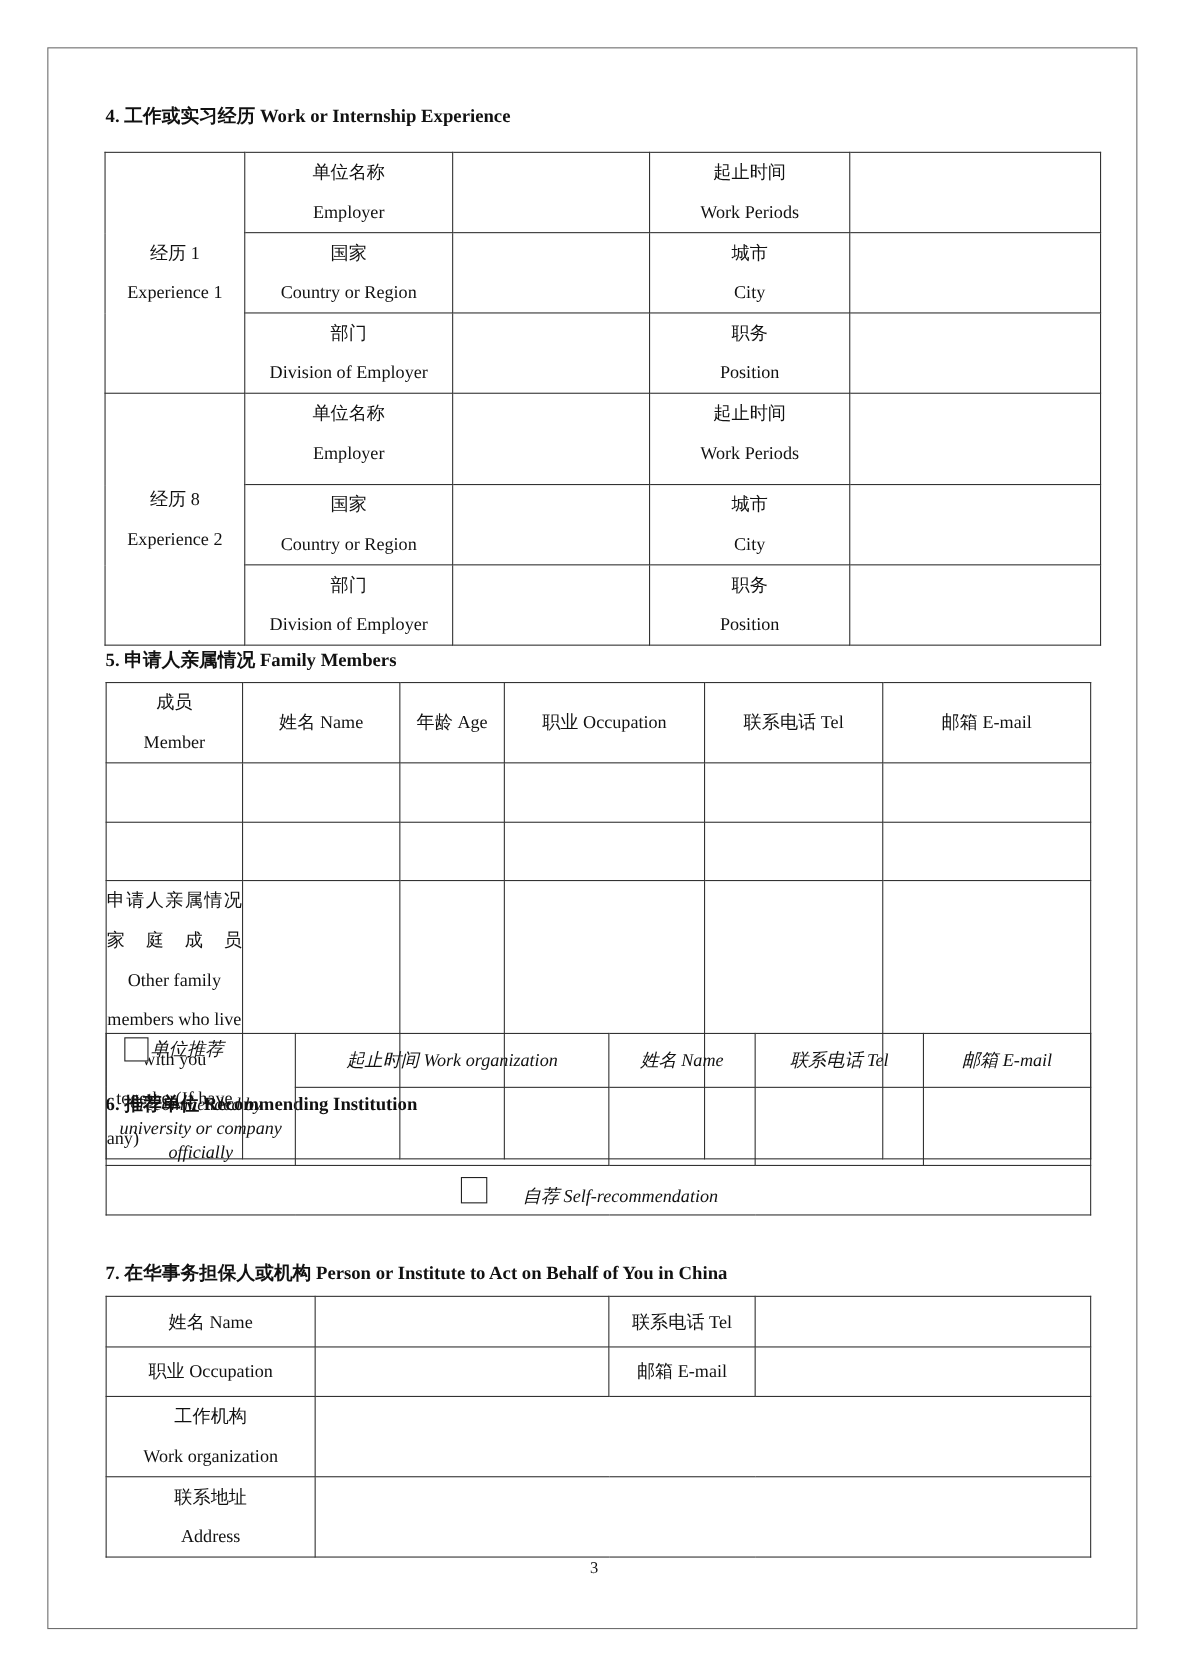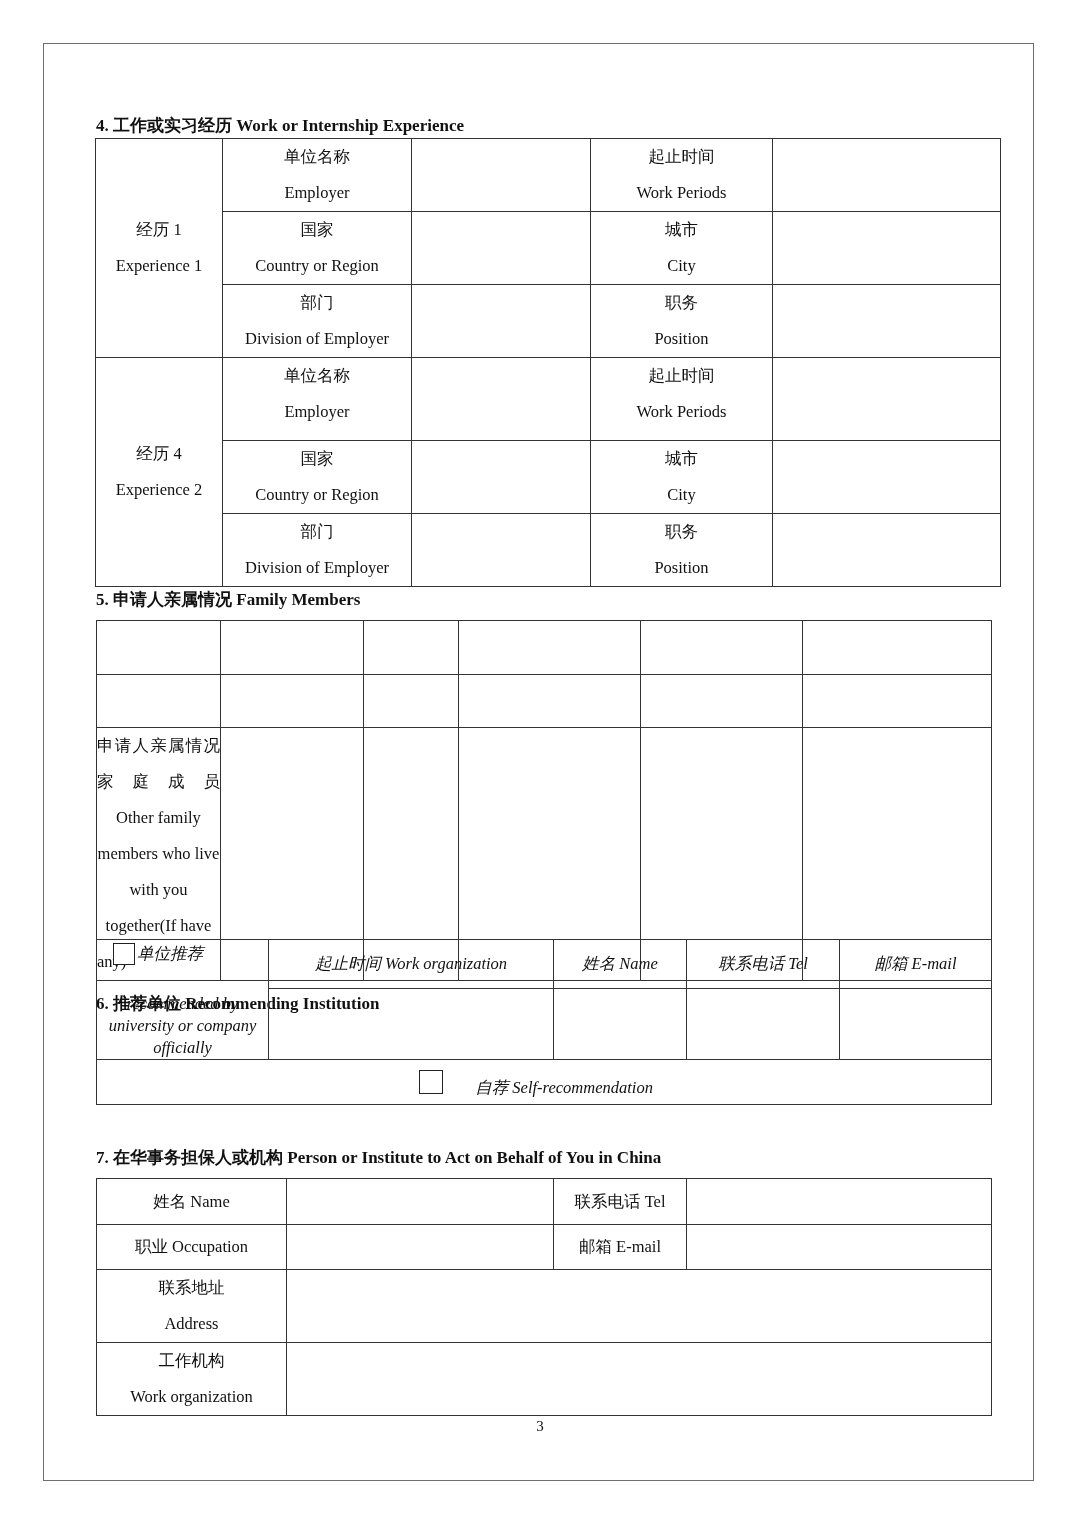--- a/index.html
+++ b/index.html
@@ -18,21 +18,21 @@
                 padding: 0 8px 0 10px; }
   .checkbox { display: inline-block; width: 22px; height: 22px; border: 1.3px solid #222;
               box-sizing: border-box; vertical-align: middle; background: #fff; }
   .page-number { position: absolute; left: 0; width: 1080px; top: 1418px; text-align: center; font-size: 15px; }
 </style>
 </head>
 <body>
 
 <div class="page-frame"></div>
 
-<div class="section-title" style="left:96px; top:116px;font-family:Liberation Serif, serif;">4. 工作或实习经历  Work or Internship Experience</div>
+<div class="section-title" style="left:96px; top:96px;font-family:Liberation Serif, serif;">4. 工作或实习经历  Work or Internship Experience</div>
 
 <table class="form" style="left:95px; top:138px; width:905px; height:439px;">
   <colgroup>
     <col style="width:127px">
       <col style="width:189px">
       <col style="width:179px">
       <col style="width:182px">
       <col style="width:228px">
   </colgroup>
 
@@ -85,21 +85,21 @@
       <span class="stack">职务</span>
       <span class="stack">Position</span>
     </td>
     <td>
           <span class="cell-input"></span>
         </td>
   </tr>
 
   <tr style="height:83px">
     <td rowspan="3">
-      <span class="stack">经历 4</span>
+      <span class="stack">经历 8</span>
       <span class="stack">Experience 2</span>
     </td>
     <td style="vertical-align:top">
       <span class="stack">单位名称</span>
       <span class="stack">Employer</span>
     </td>
     <td>
           <span class="cell-input"></span>
         </td>
     <td style="vertical-align:top">
@@ -150,20 +150,31 @@
 <table class="form" style="left:96px; top:620px; width:895px; height:314px;">
   <colgroup>
     <col style="width:124px">
       <col style="width:143px">
       <col style="width:95px">
       <col style="width:182px">
       <col style="width:162px">
       <col style="width:189px">
   </colgroup>
   <tbody>
+      <tr class="tight" style="height:47px">
+    <td>
+      <span class="stack">成员</span>
+      <span class="stack">Member</span>
+    </td>
+    <td>姓名 Name</td>
+    <td>年龄 Age</td>
+    <td>职业 Occupation</td>
+    <td>联系电话 Tel</td>
+    <td>邮箱 E-mail</td>
+  </tr>
   <tr style="height:54px">
     <td></td>
     <td></td>
     <td></td>
     <td></td>
     <td></td>
     <td></td>
   </tr>
   <tr style="height:53px">
     <td></td>
@@ -243,30 +254,30 @@
     <td></td>
     <td>联系电话 Tel</td>
     <td></td>
   </tr>
   <tr style="height:45px">
     <td>职业 Occupation</td>
     <td></td>
     <td>邮箱 E-mail</td>
     <td></td>
   </tr>
+  <tr class="tight" style="height:54px">
+    <td>
+      <span class="stack">工作机构</span>
+      <span class="stack">Work organization</span>
+    </td>
+    <td colspan="3"></td>
+  </tr>
   <tr class="tight" style="height:64px">
     <td>
       <span class="stack">联系地址</span>
       <span class="stack">Address</span>
     </td>
     <td colspan="3"></td>
   </tr>
-  <tr class="tight" style="height:54px">
-    <td>
-      <span class="stack">工作机构</span>
-      <span class="stack">Work organization</span>
-    </td>
-    <td colspan="3"></td>
-  </tr>
 </tbody>
   </table>
 
 <div class="page-number">3</div>
 
 </body></html>

